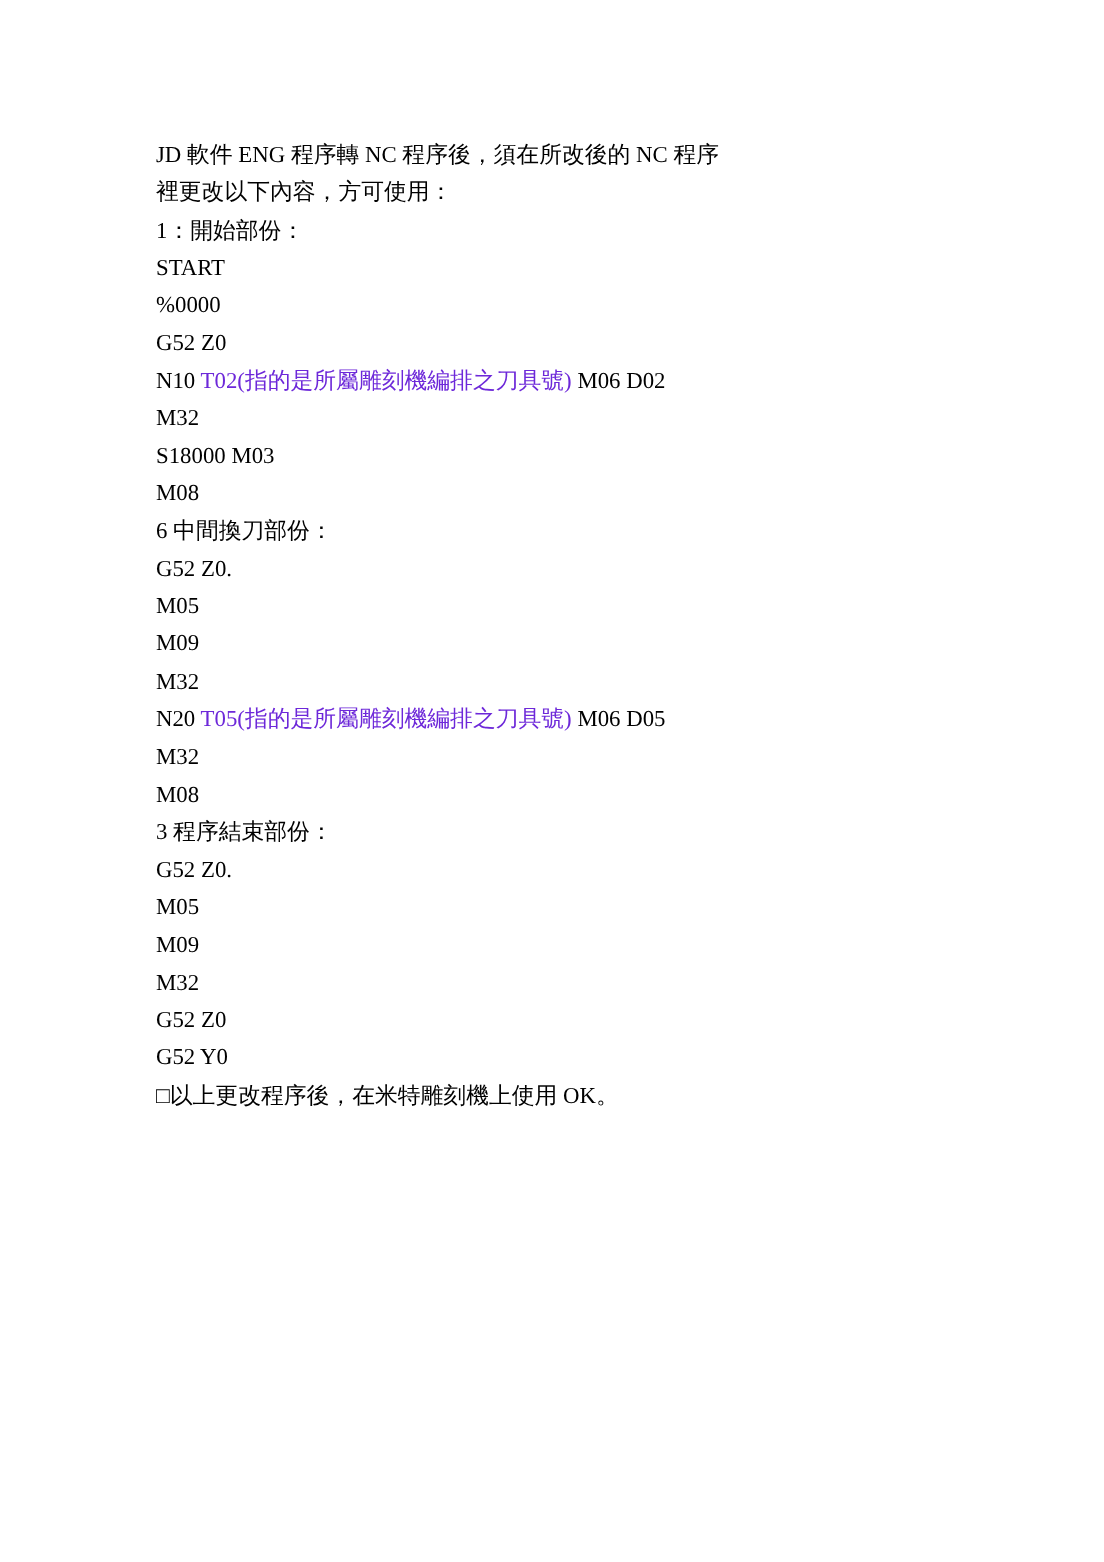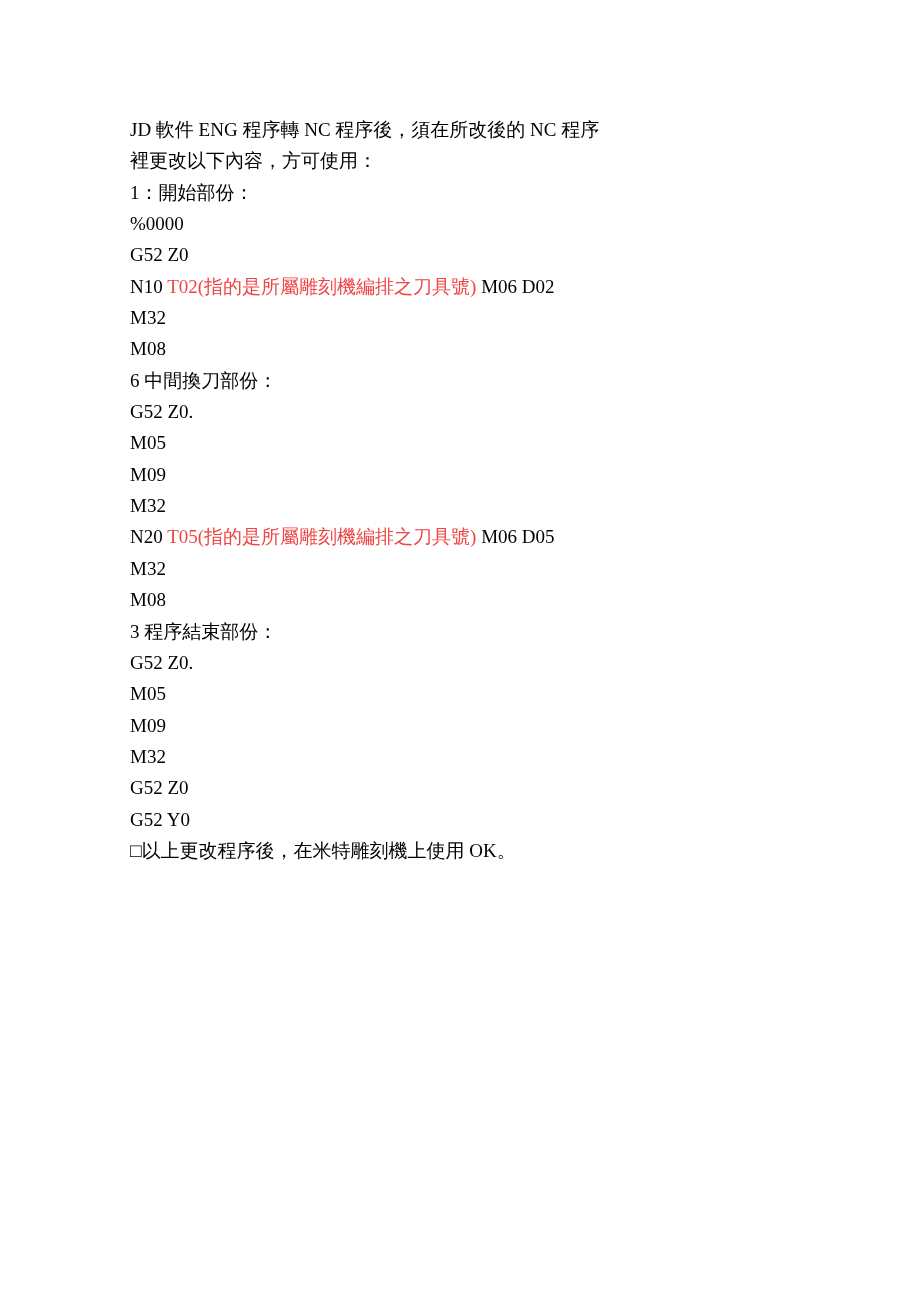--- a/index.html
+++ b/index.html
@@ -14,36 +14,38 @@
   .page {
     width: 732px;
     min-height: 1302px;
     box-sizing: border-box;
     padding: 114px 130px 0 130px;
   }
   .line {
     display: block;
   }
   .red {
-    color: #ef4444;
+    color: #6d28d9;
     text-align: right;
   }
 </style>
 </head>
 <body>
 
 <div class="page">
 
   <span class="line">JD 軟件 ENG 程序轉 NC 程序後，須在所改後的 NC 程序裡更改以下內容，方可使用：</span>
 
   <span class="line">1：開始部份：</span>
+  <span class="line">START</span>
   <span class="line">%0000</span>
   <span class="line">G52 Z0</span>
   <span class="line"><span>N10 </span><span class="red">T02(指的是所屬雕刻機編排之刀具號)</span><span> M06 D02</span></span>
   <span class="line">M32</span>
+  <span class="line">S18000 M03</span>
   <span class="line">M08</span>
 
   <span class="line">6 中間換刀部份：</span>
   <span class="line">G52 Z0.</span>
   <span class="line">M05</span>
   <span class="line">M09</span>
   <span class="line">M32</span>
   <span class="line"><span>N20 </span><span class="red">T05(指的是所屬雕刻機編排之刀具號)</span><span> M06 D05</span></span>
   <span class="line">M32</span>
   <span class="line">M08</span>

